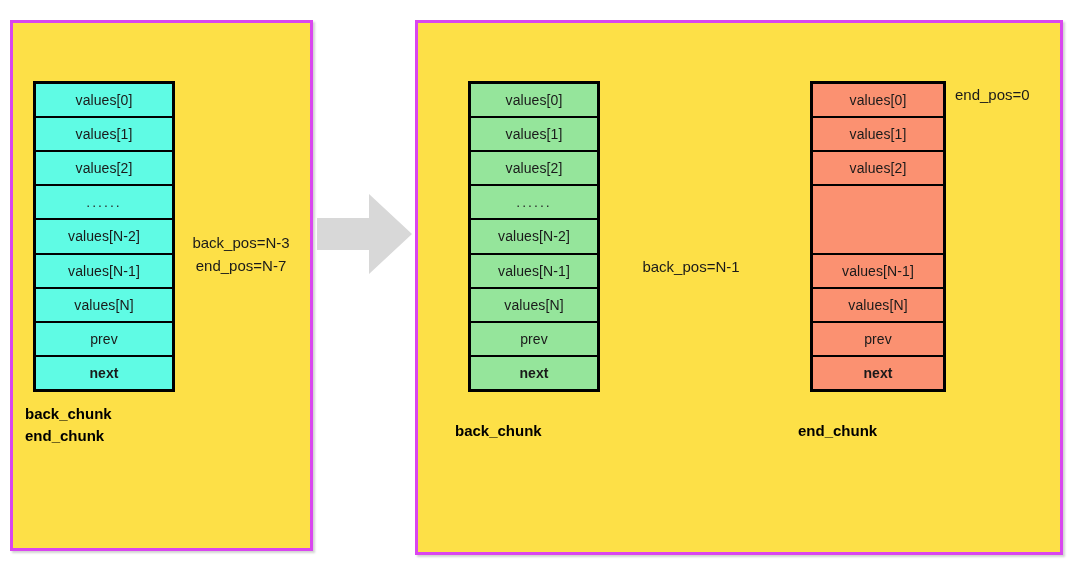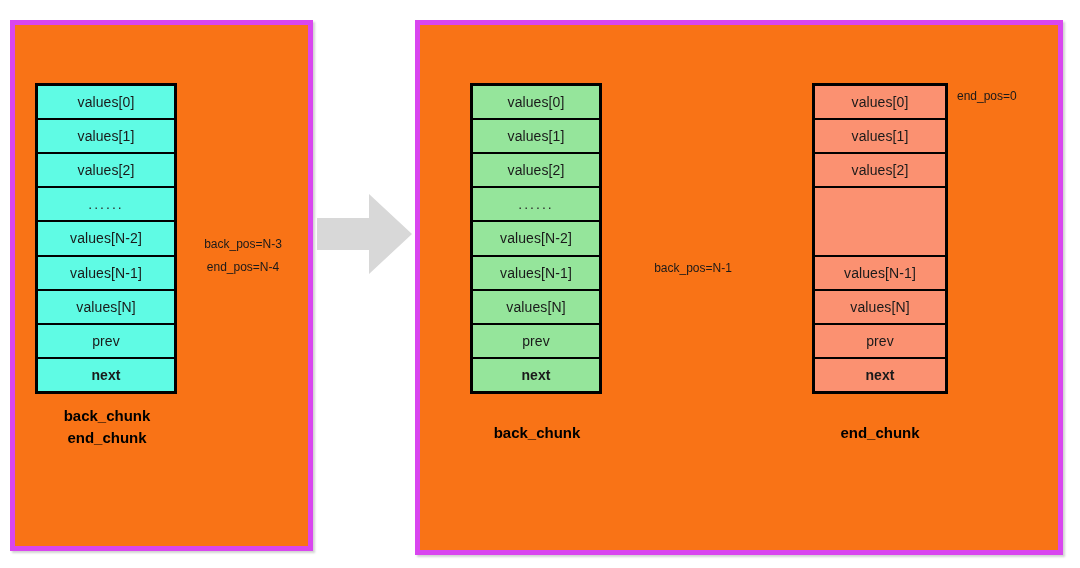--- a/index.html
+++ b/index.html
@@ -5,22 +5,22 @@
   html,body{margin:0;padding:0;}
   body{
     width:1080px;height:568px;
     background:#ffffff;
     font-family:"Liberation Sans", sans-serif;
     position:relative;
     overflow:hidden;
   }
   .panel{
     position:absolute;
-    background:#f97316;
-    border:5px solid #d946ef;
+    background:#fde047;
+    border:3px solid #d946ef;
     box-sizing:border-box;
     box-shadow:2px 2px 2px rgba(0,0,0,0.18);
     padding-left:36px;
   }
   #panel-before{ left:10px; top:20px; width:303px; height:531px; }
   #panel-after { left:415px; top:20px; width:648px; height:535px; }
 
   .chunk{
     position:absolute;
     border:3px solid #000000;
@@ -49,37 +49,36 @@
   .chunk-orange .cell{ background:#fb9171; }
 
   .cell.dots{ font-size:14px; letter-spacing:2px; color:#2a2a2a; }
 
   #chunk-back-before{ left:30px;  top:78px;  width:142px; height:311px; }
   #chunk-back-after { left:465px; top:78px;  width:132px; height:311px; }
   #chunk-end-after  { left:807px; top:78px;  width:136px; height:311px; }
 
   .side-note{
     position:absolute;
-    font-size:12px;
+    font-size:15px;
     color:#1a1a1a;
     line-height:23px;
     text-align:center;
     white-space:nowrap;
   }
   #note-before{ left:178px; top:228px; width:140px; }
   #note-after { left:608px; top:252px; width:160px; }
   #note-endpos{ left:952px; top:80px; width:110px; text-align:left; }
 
   .chunk-label{
     position:absolute;
     font-size:15px;
     font-weight:bold;
     color:#000000;
     line-height:22px;
-    text-align:center;
     white-space:nowrap;
   }
   #label-before{ left:22px;  top:400px; width:160px; }
   #label-back  { left:452px; top:417px; width:160px; }
   #label-end   { left:795px; top:417px; width:160px; }
 
   #flow-arrow{
     position:absolute;
     left:317px; top:192px;
     width:95px; height:84px;
@@ -97,21 +96,21 @@
     <div class="cell dots" style="flex:1">......</div>
     <div class="cell" style="flex:1">values[N-2]</div>
     <div class="cell" style="flex:1">values[N-1]</div>
     <div class="cell" style="flex:1">values[N]</div>
     <div class="cell" style="flex:1">prev</div>
     <div class="cell" style="flex:1">next</div>
   </div>
 
   <div class="side-note" id="note-before" style="left:158px;top:208px;">
     <div>back_pos=N-3</div>
-    <div>end_pos=N-4</div>
+    <div>end_pos=N-7</div>
   </div>
 
   <div class="chunk-label" id="label-before" style="left:12px;top:380px;">
     <div>back_chunk</div>
     <div>end_chunk</div>
   </div>
 
 </div>
 
 <svg id="flow-arrow" viewBox="0 0 95 84">

